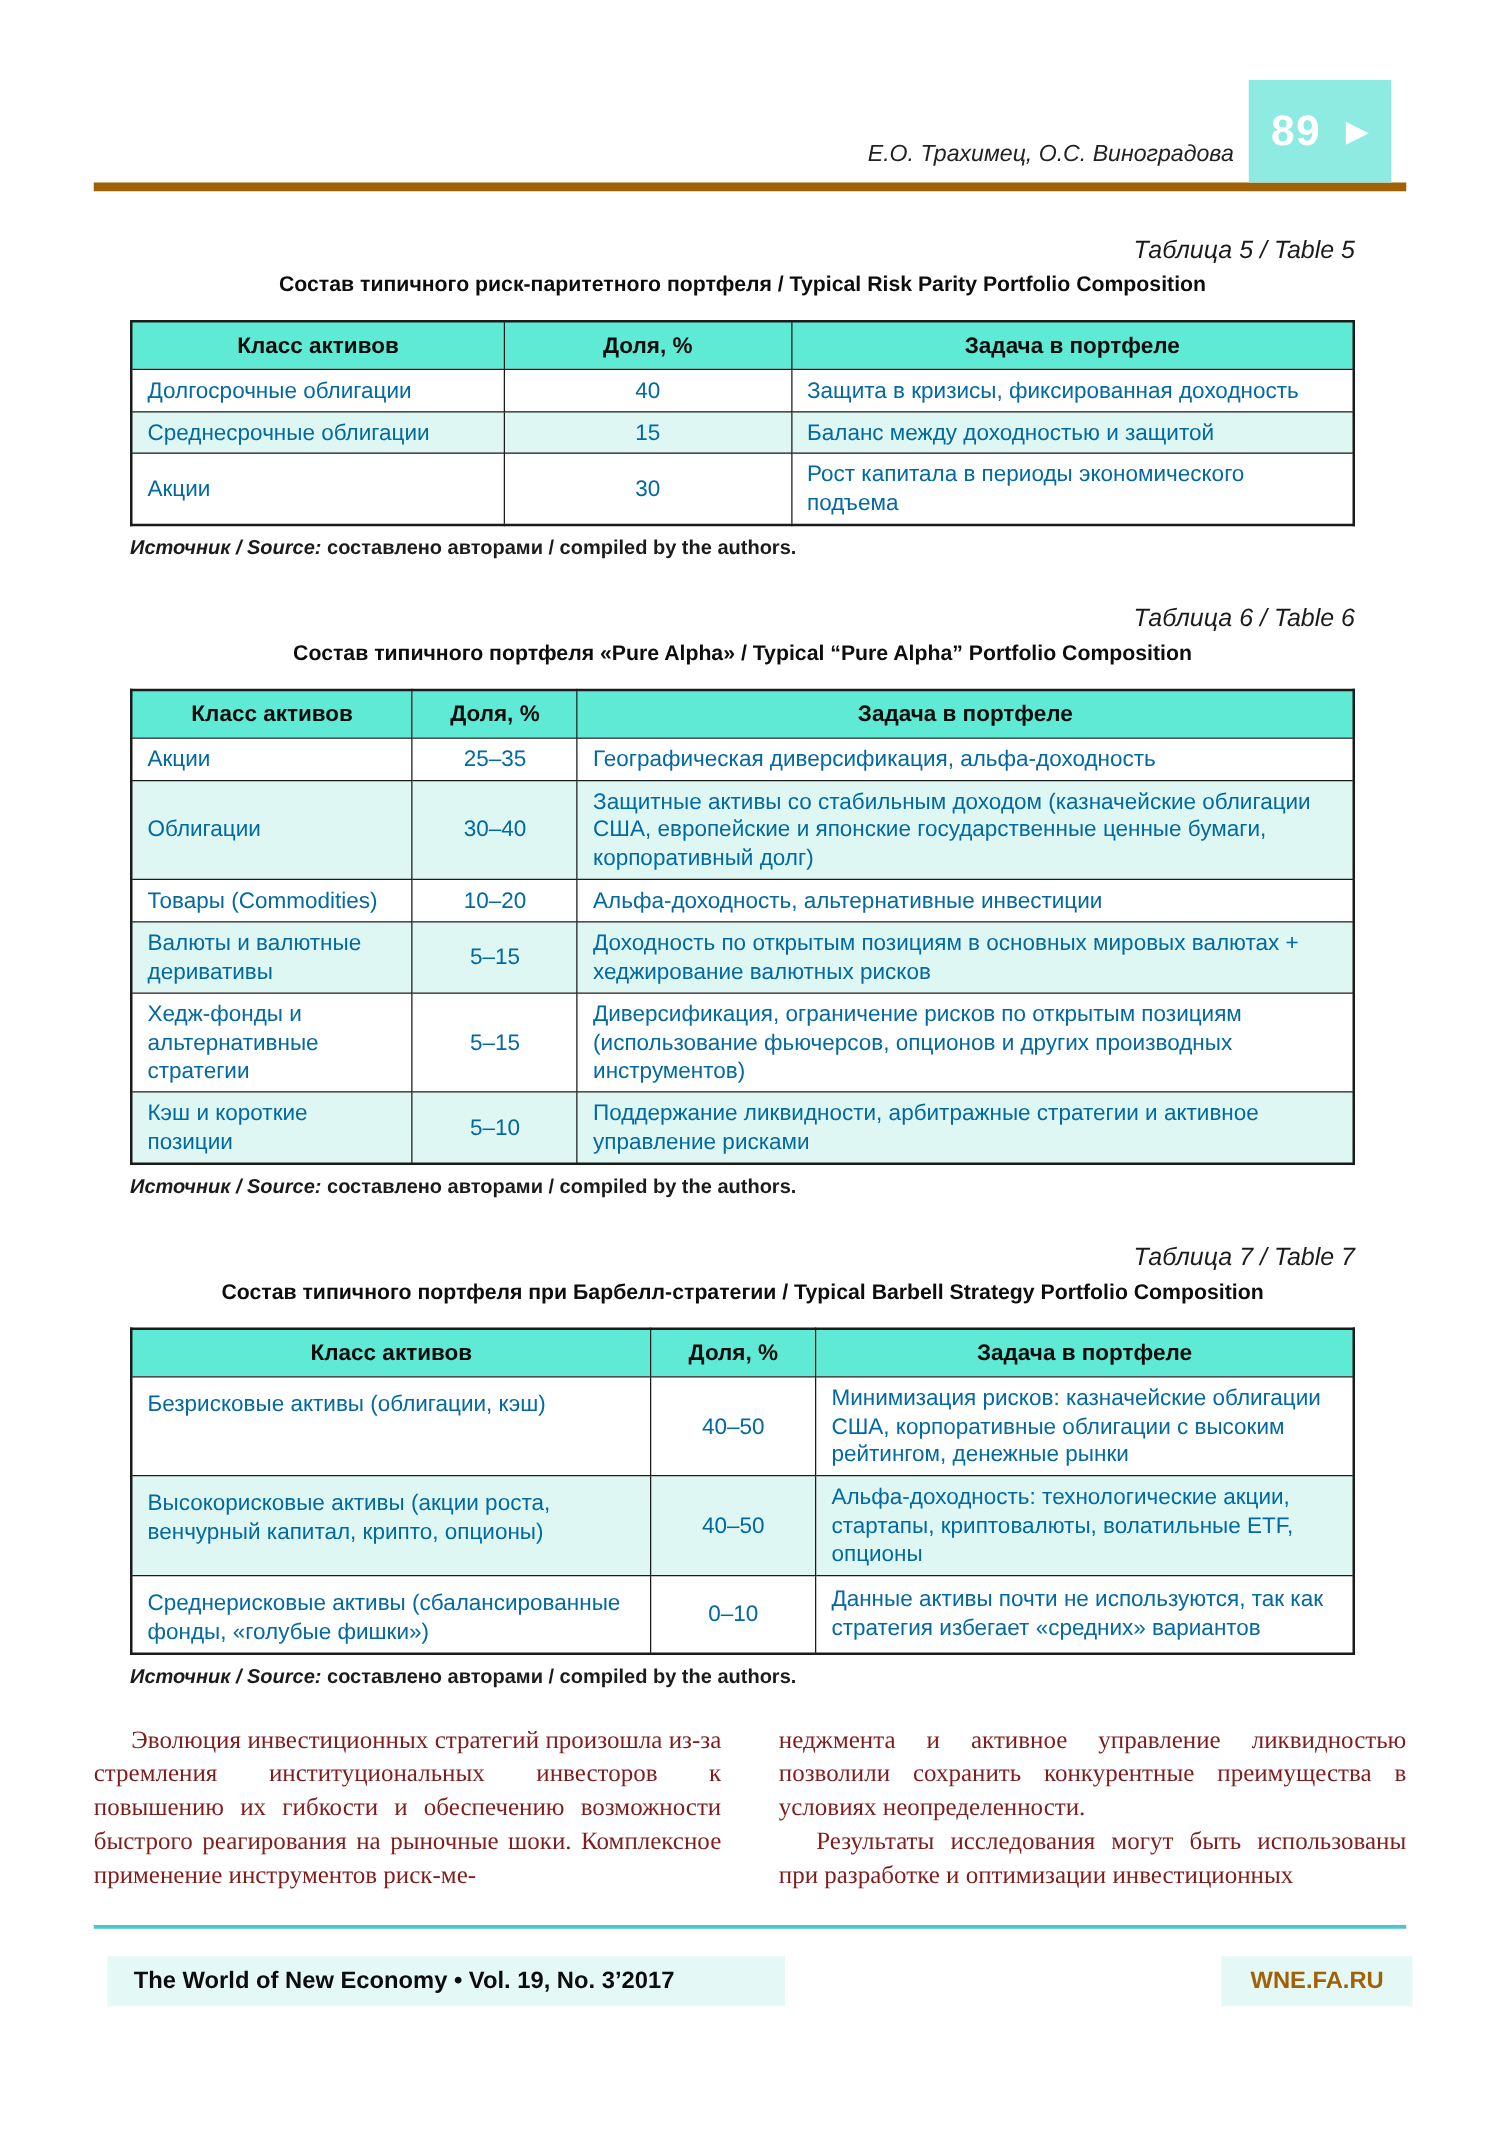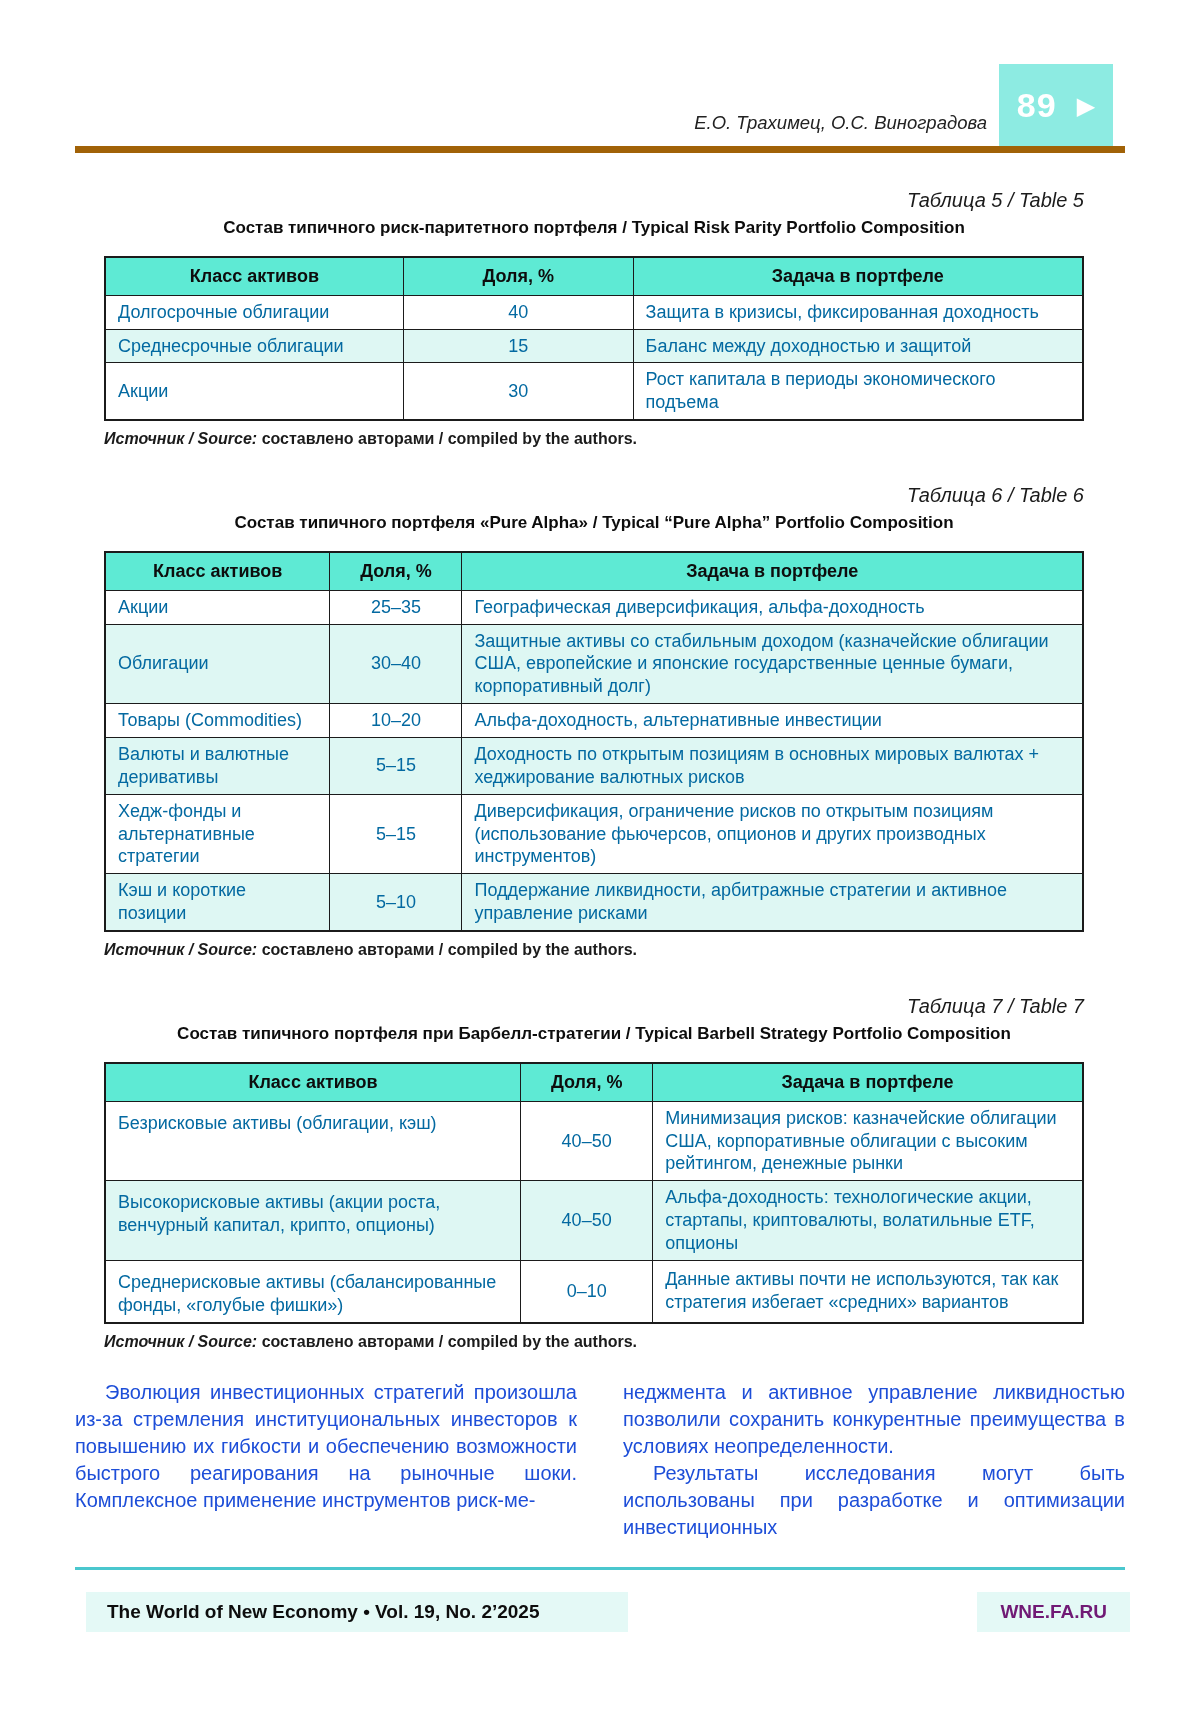--- a/index.html
+++ b/index.html
@@ -35,33 +35,33 @@
   tbody tr:nth-child(even){background:#def7f3;}
   .tbl7 td:first-child{vertical-align:top;padding-top:10px;}
   .tbl5 .c1{width:30.5%;} .tbl5 .c2{width:23.5%;} .tbl5 .c3{width:46%;}
   .tbl6 .c1{width:23%;}   .tbl6 .c2{width:13.5%;} .tbl6 .c3{width:63.5%;}
   .tbl7 .c1{width:42.5%;} .tbl7 .c2{width:13.5%;} .tbl7 .c3{width:44%;}
   .source{font-size:16px;margin-top:9px;color:#1b1b1b;font-weight:bold;}
   .source .lbl{font-style:italic;}
   
   .body-text{
     display:flex;gap:46px;margin-top:28px;
-    font-family:Liberation Sans, sans-serif;
-    font-size:20px;line-height:27px;text-align:justify;color:#1d4ed8;
+    font-family:Liberation Serif, serif;
+    font-size:20px;line-height:27px;text-align:justify;color:#7f1d1d;
   }
   .body-col{flex:1;min-width:0;}
   .body-col p{margin:0;}
   .body-col p.indent{text-indent:30px;}
   
   .footer-rule{height:3px;background:#4ac7ce;margin:26px 75px 0;}
   .page-footer{display:flex;justify-content:space-between;align-items:center;margin:22px 70px 0 75px;}
   .footer-pill{background:#e4f9f6;height:40px;display:flex;align-items:center;font-weight:bold;font-size:19px;color:#0d0d0d;}
   .footer-pill.journal{padding:0 88px 0 21px;margin-left:11px;}
   .footer-pill.site{padding:0 23px;}
-  .footer-pill.site a{color:#701a75;text-decoration:none;}
+  .footer-pill.site a{color:#a16207;text-decoration:none;}
 </style>
 </head>
 <body>
 
 <div class="page">
 
   <header class="page-header">
     <div class="authors">Е.О. Трахимец, О.С. Виноградова</div>
     <div class="page-badge">
       <span class="badge-number">89</span>
@@ -211,19 +211,19 @@
         <p>неджмента и активное управление ликвидностью позволили сохранить конкурентные преимущества в условиях неопределенности.</p>
         <p class="indent">Результаты исследования могут быть использованы при разработке и оптимизации инвестиционных</p>
       </div>
     </div>
 
   </main>
 
   <div class="footer-rule"></div>
 
   <footer class="page-footer">
-    <div class="footer-pill journal">The World of New Economy • Vol. 19, No. 2’2025</div>
+    <div class="footer-pill journal">The World of New Economy • Vol. 19, No. 3’2017</div>
     <div class="footer-pill site">
       <a href="#">WNE.FA.RU</a>
     </div>
   </footer>
 
 </div>
 
 </body></html>

